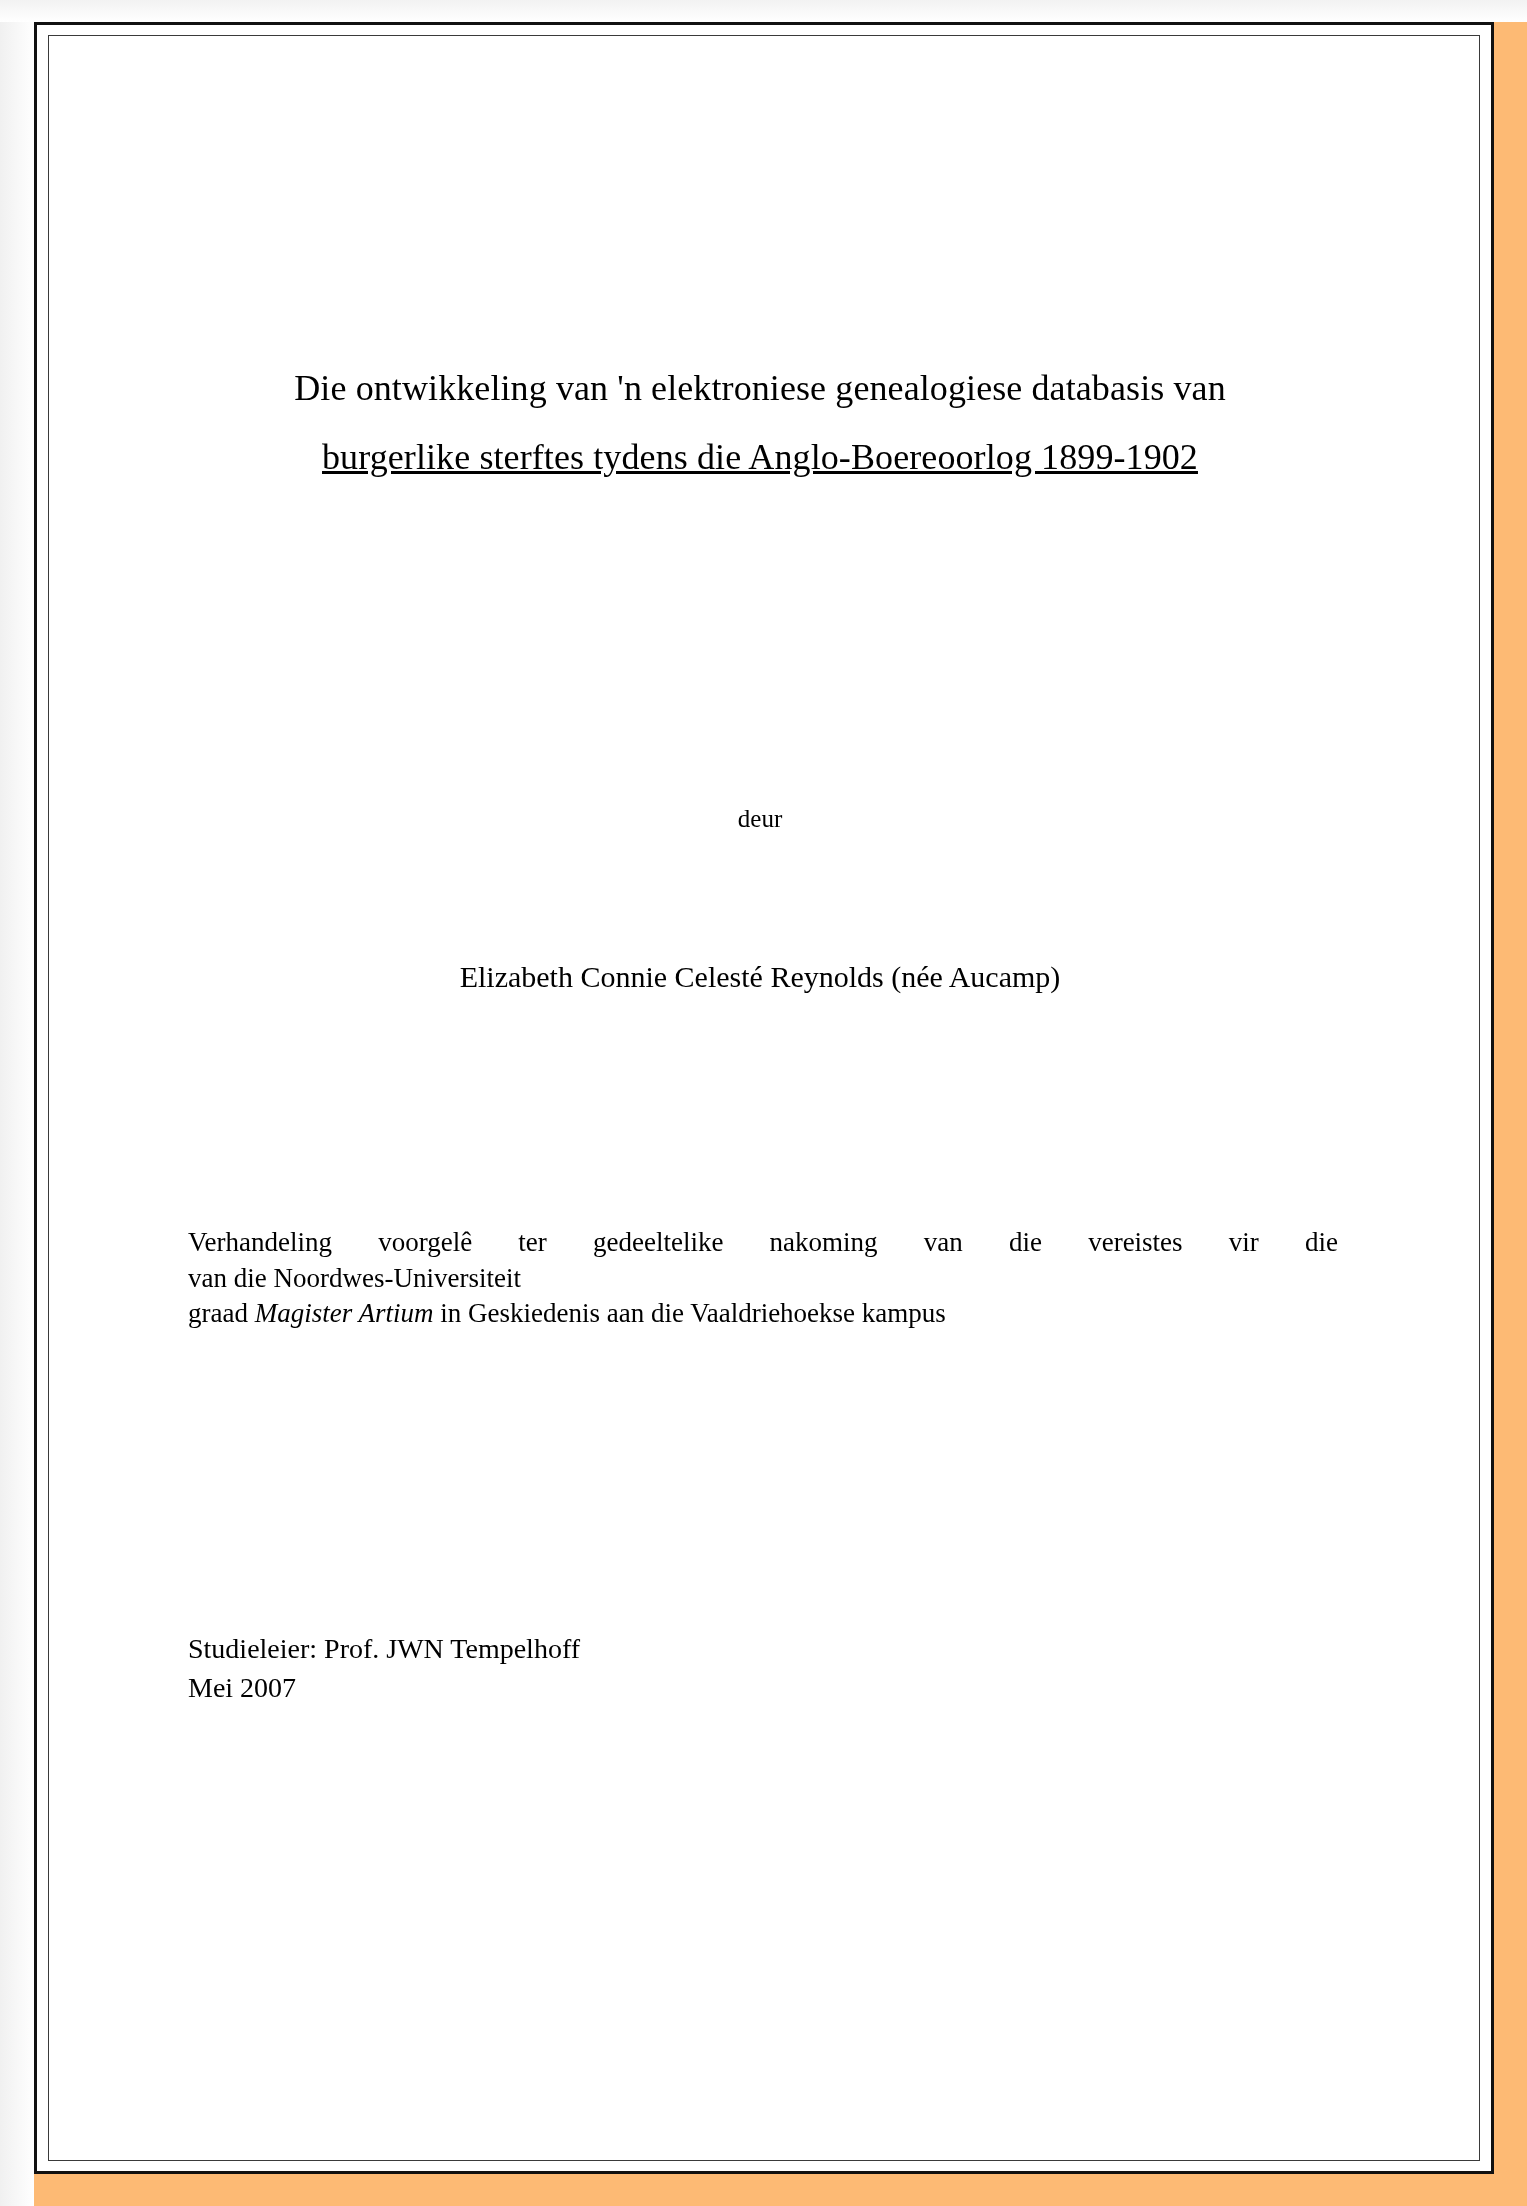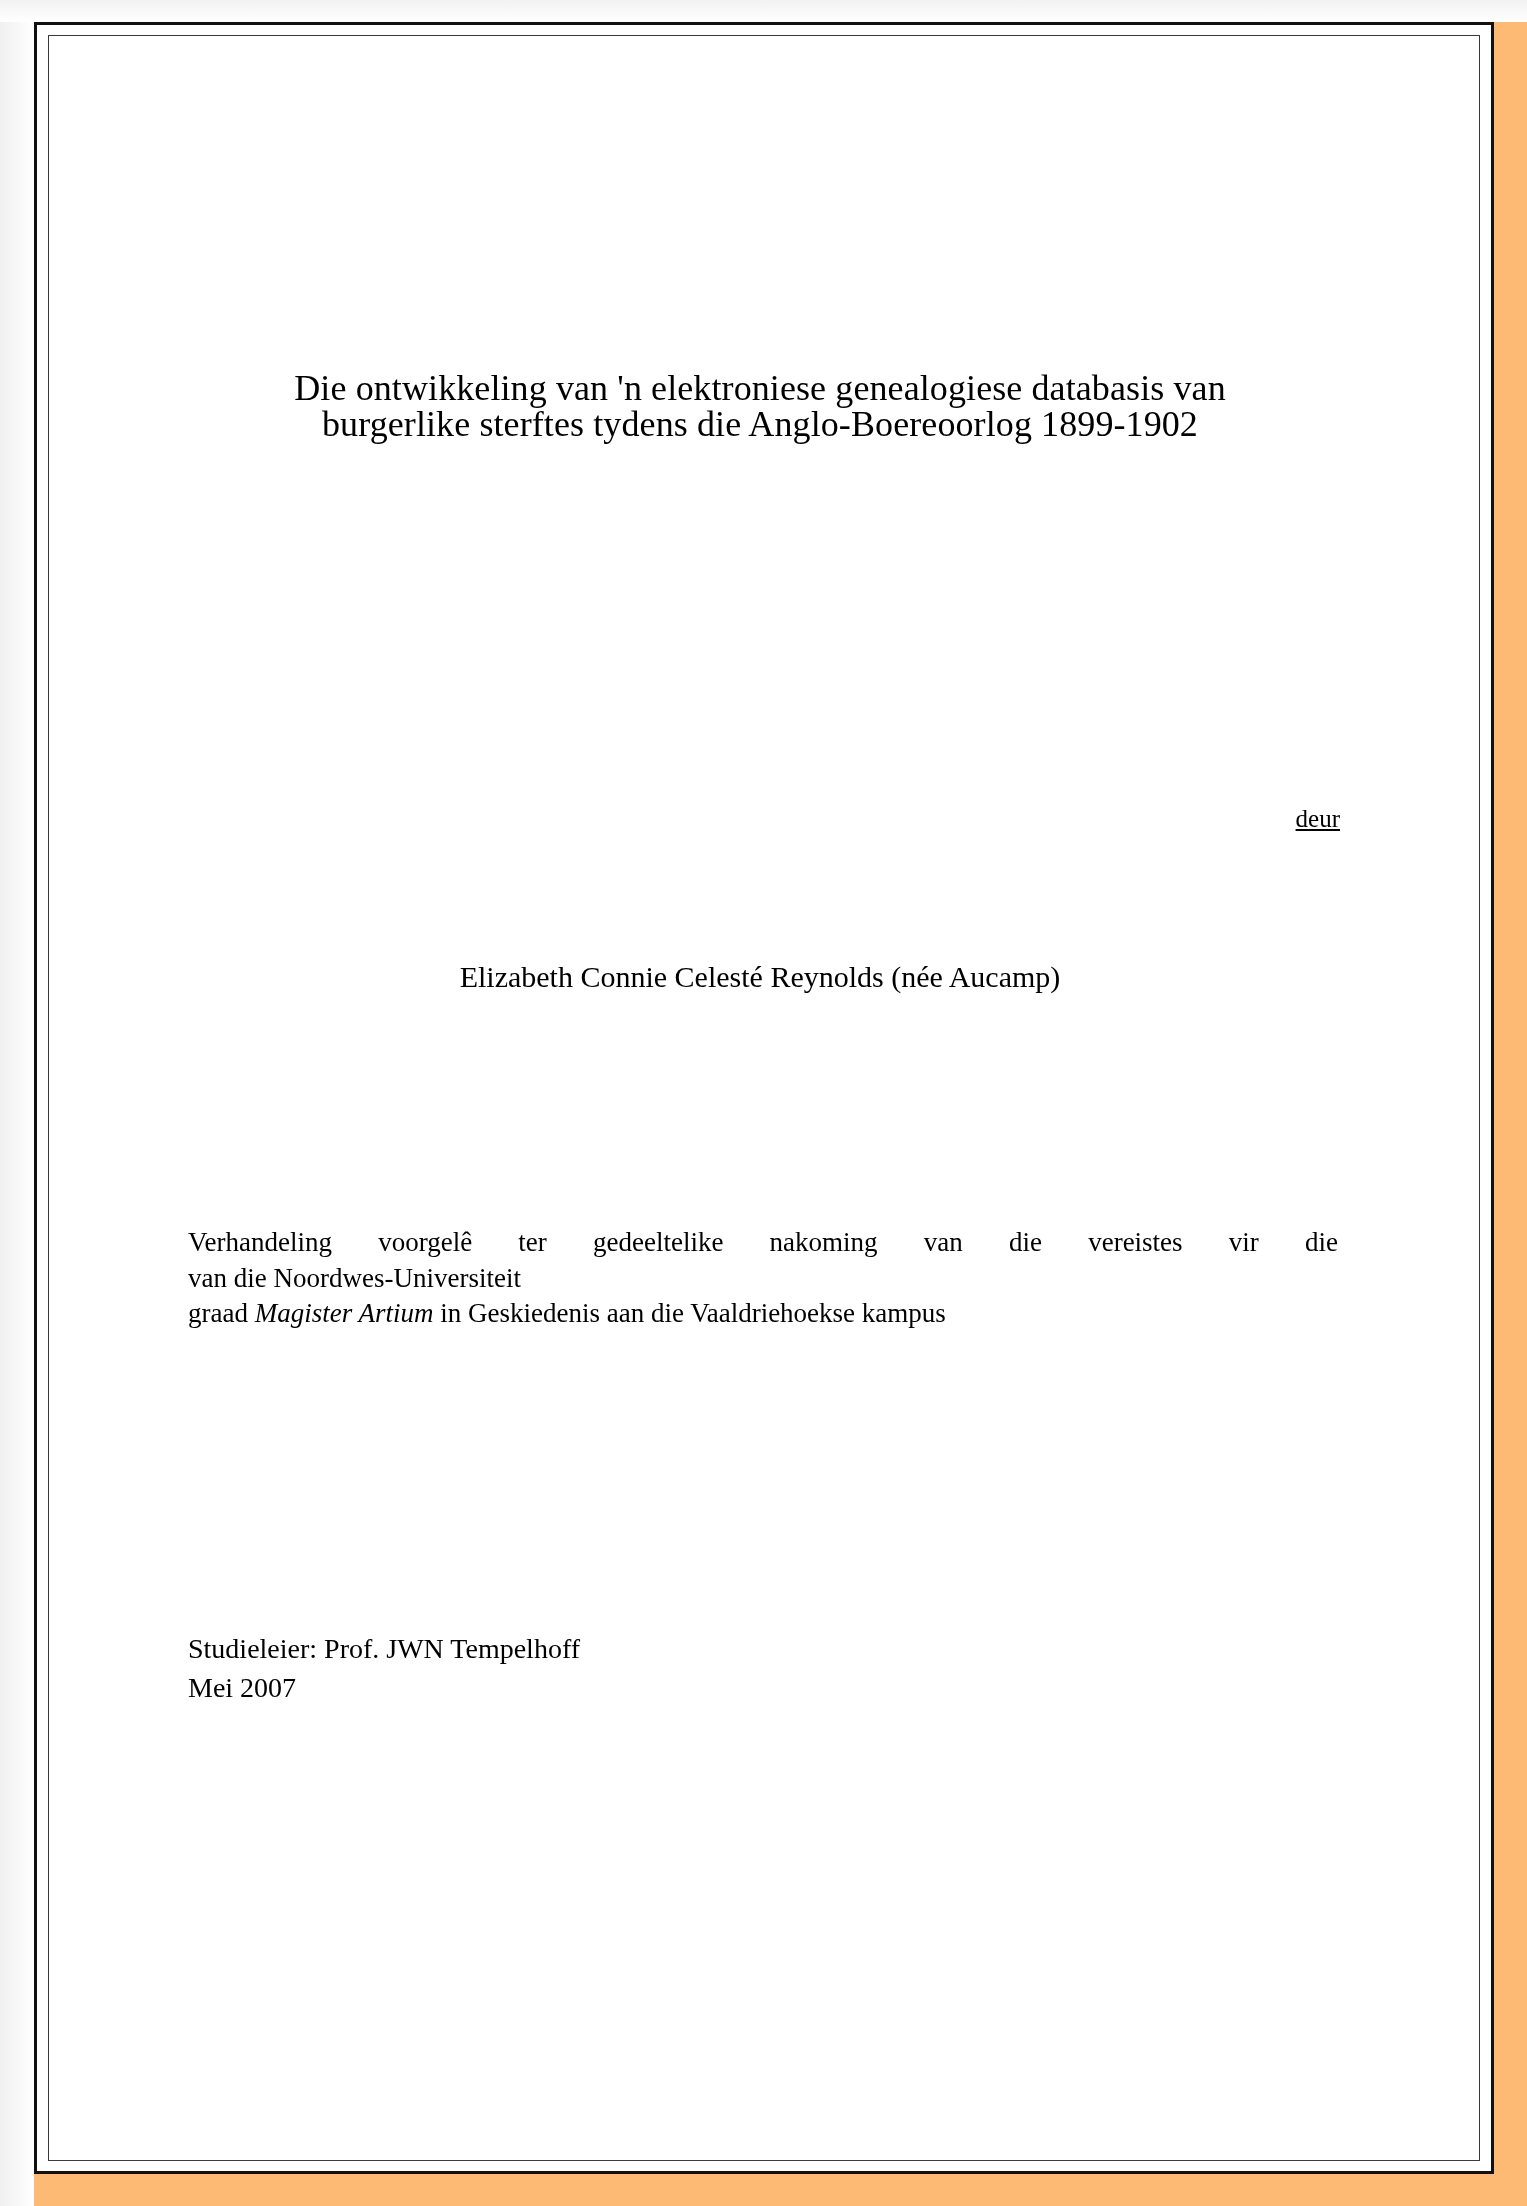--- a/index.html
+++ b/index.html
@@ -62,30 +62,31 @@
     left: 0;
     width: 1160px;
     text-align: center;
   }
   .title-line {
     font-size: 36px;
     line-height: 1.0;
     letter-spacing: 0.1px;
   }
   .title-line.line2 {
+    margin-top: 33px;
+    text-decoration: underline;
   }
 
   .deur {
     position: absolute;
     top: 805px;
     left: 0;
     width: 1160px;
-    text-align: right;
+    text-align: center;
     font-size: 25px;
-    text-decoration: underline;
   }
 
   .author {
     position: absolute;
     top: 960px;
     left: 0;
     width: 1160px;
     text-align: center;
     font-size: 30px;
   }

